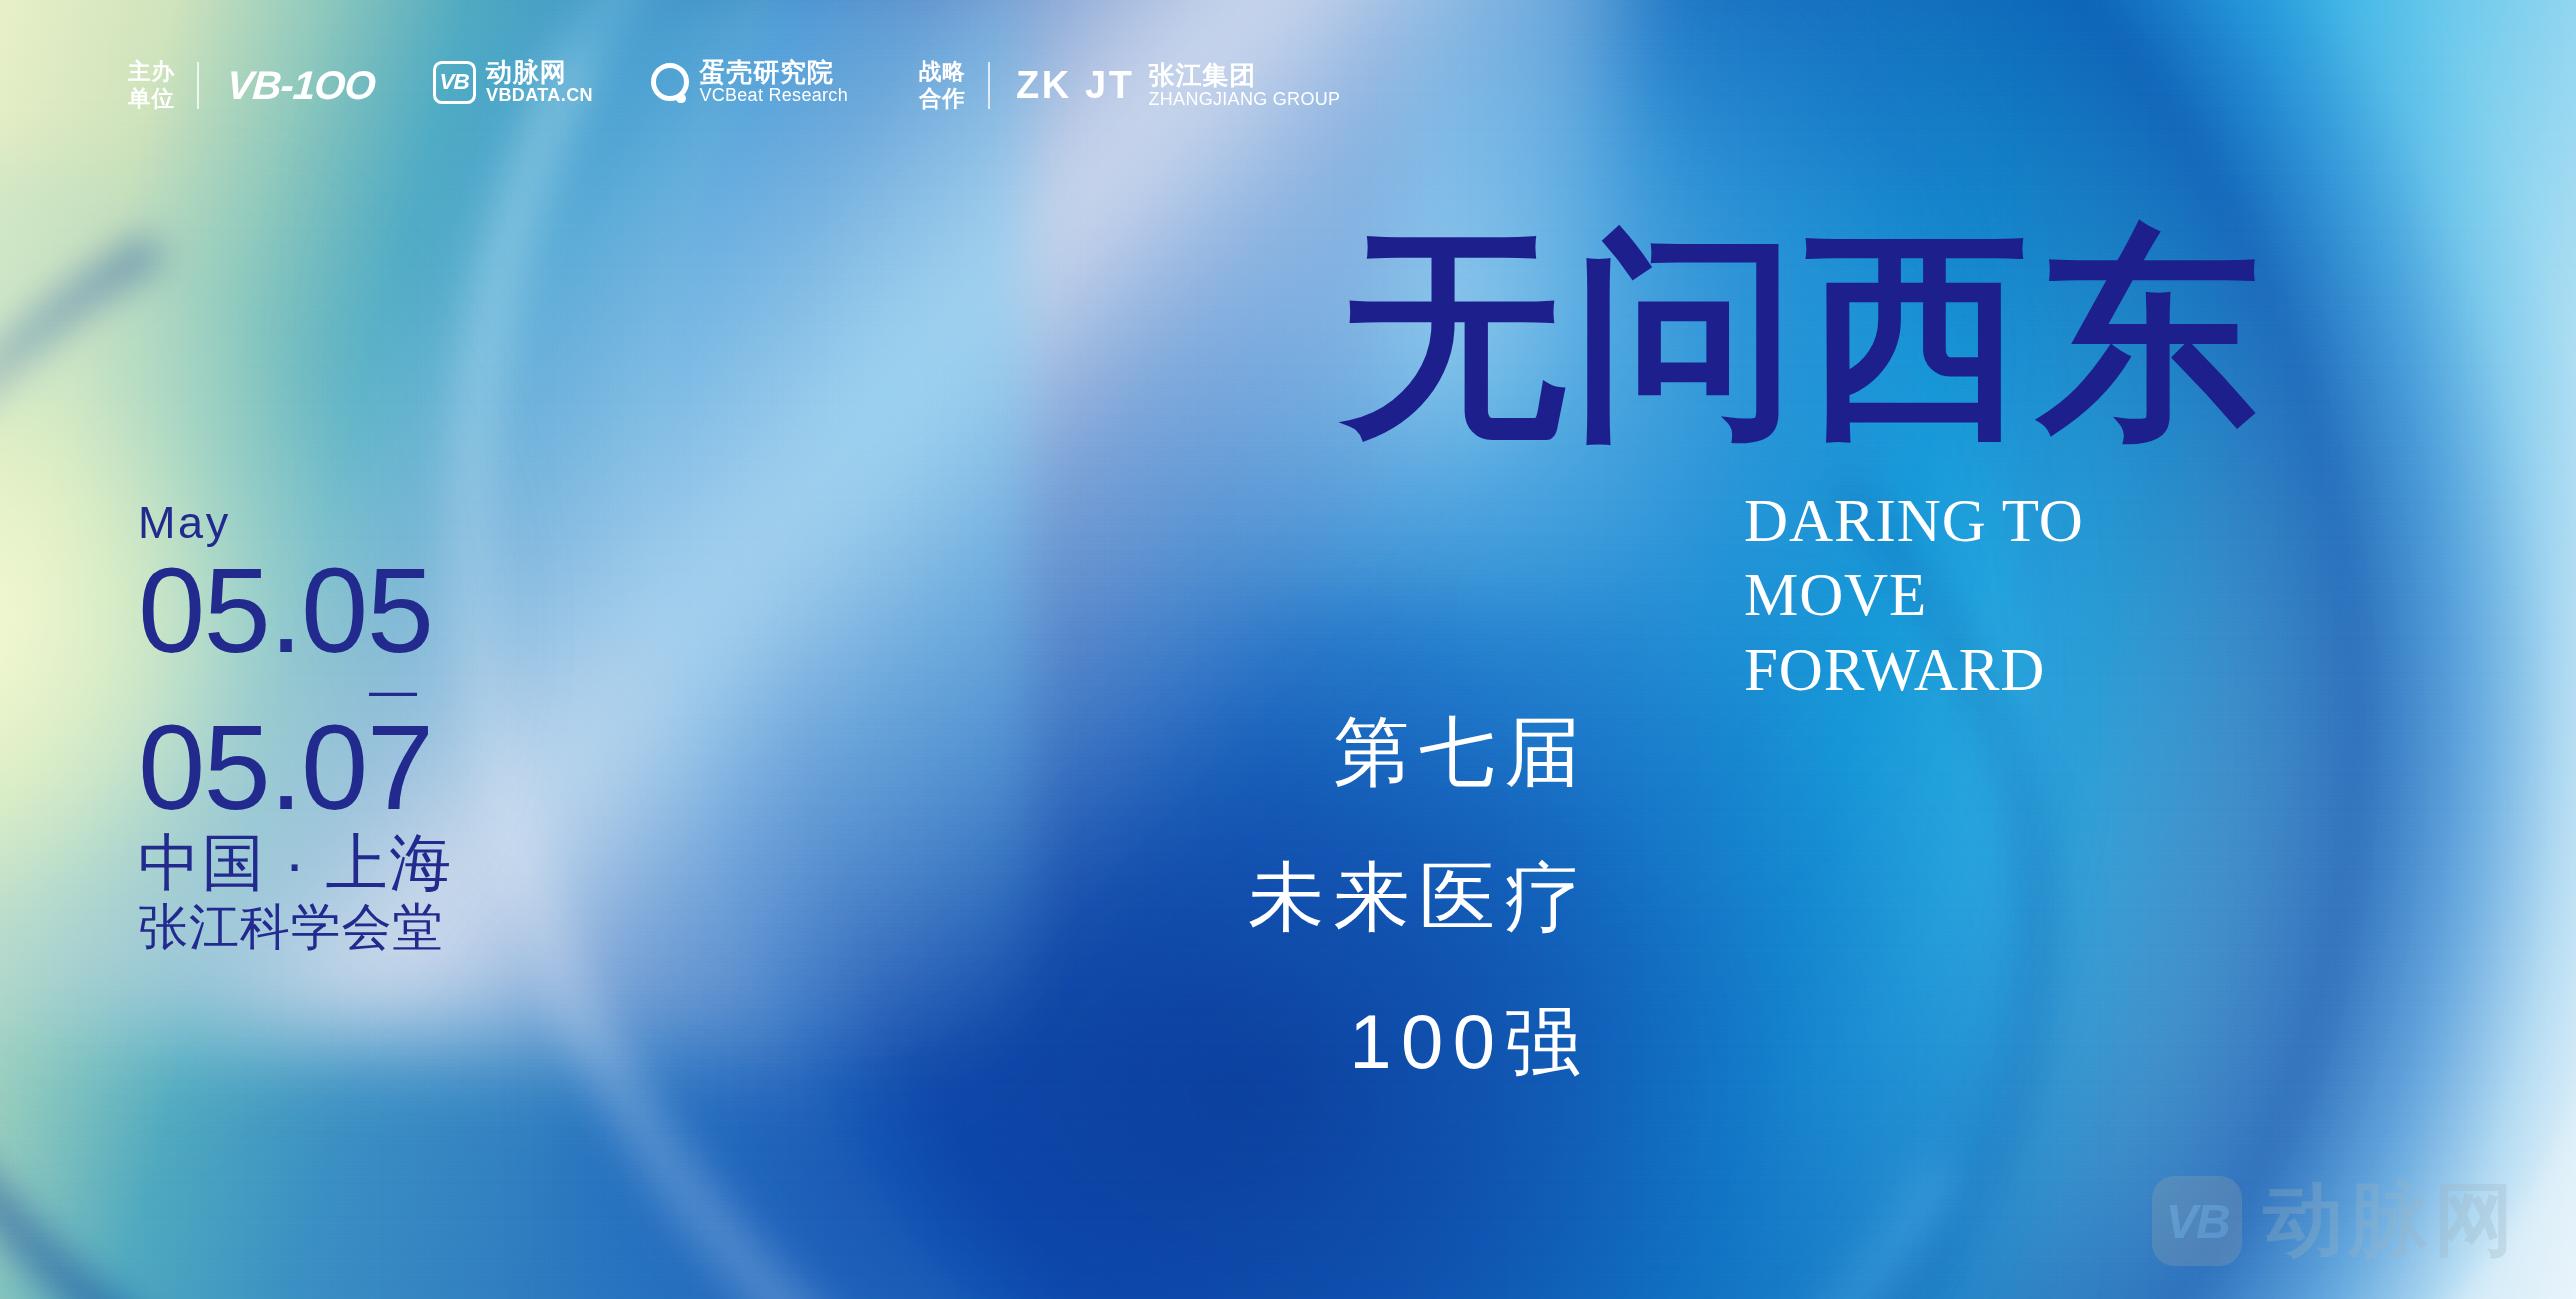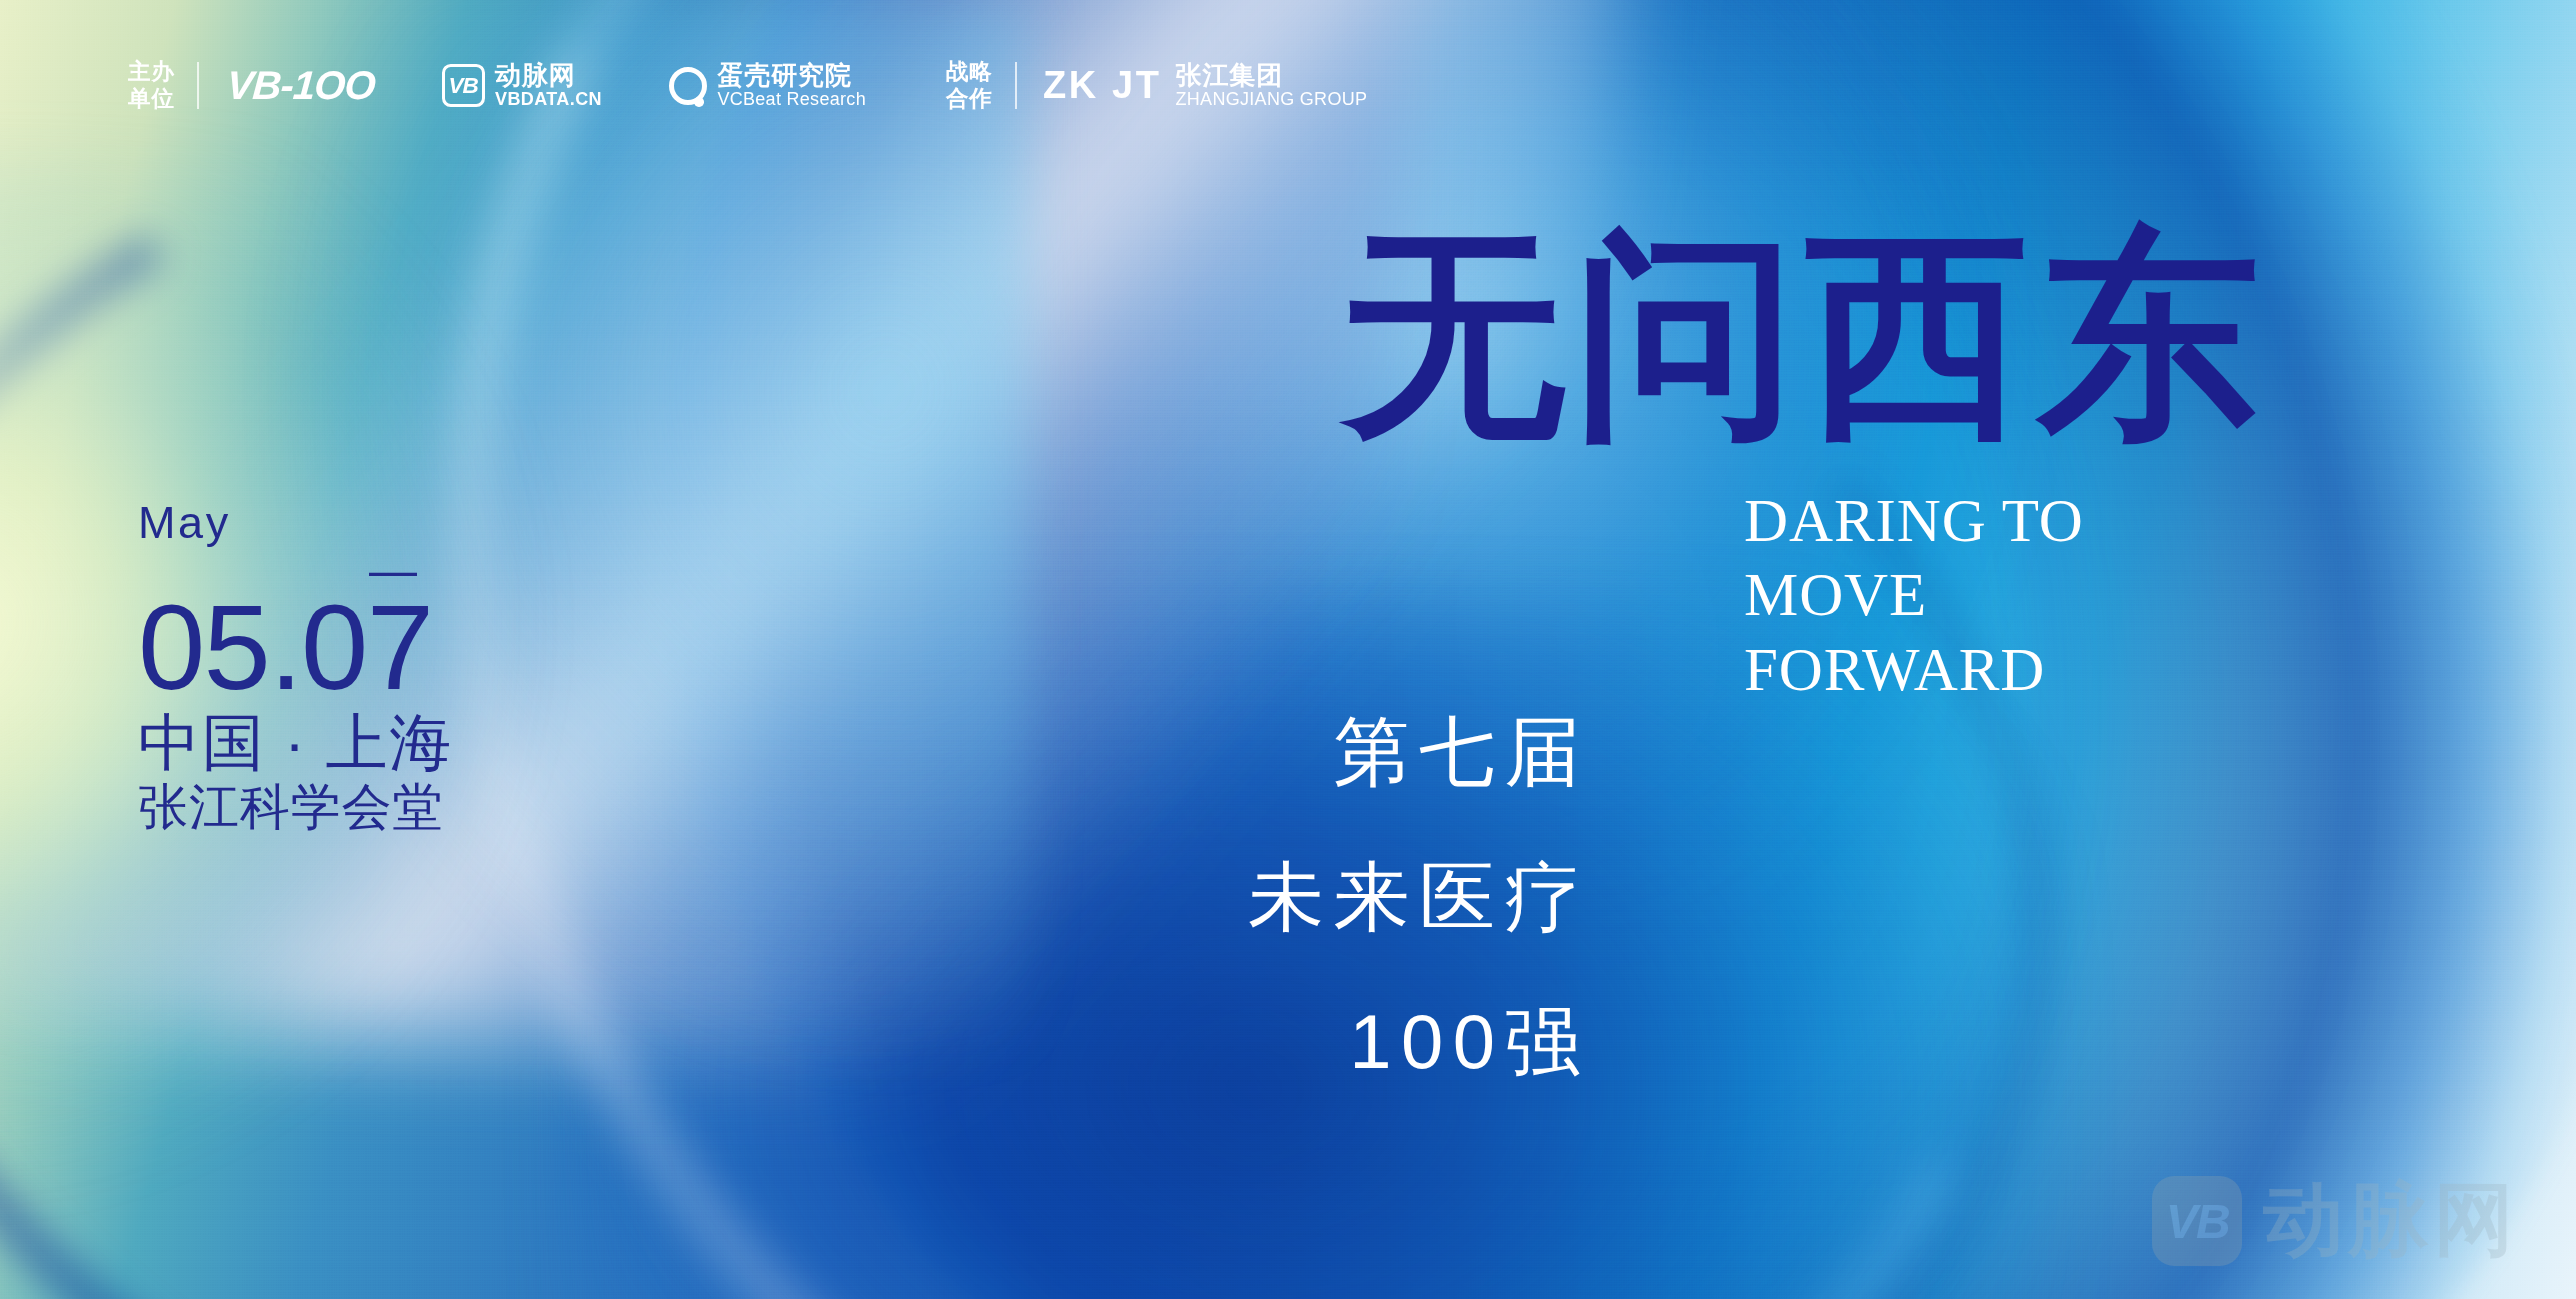--- a/index.html
+++ b/index.html
@@ -202,22 +202,22 @@
   }
 
   
   .content { position:absolute; inset:0; }
 
   
   .sponsor-bar {
     position:absolute;
     left:128px; top:59px;
     display:flex;
-    align-items:center;
-    gap:13px;
+    align-items:flex-start;
+    gap:4px;
     color:#ffffff;
   }
   .sponsor-group { display:flex; align-items:center; }
   .kicker {
     font-size:22.5px;
     font-weight:bold;
     line-height:1.18;
     letter-spacing:0.9px;
     text-align:center;
     white-space:pre-line;
@@ -439,20 +439,21 @@
         <div class="logo-stack" style="margin-left:14px;">
           <span class="logo-cn">张江集团</span>
           <span class="logo-en-thin">ZHANGJIANG GROUP</span>
         </div>
       </div>
 
     </div>
 
     <div class="date-block">
       <div class="date-month">May</div>
+      <div class="date-big">05.05</div>
       <div class="date-dash">—</div>
       <div class="date-big">05.07</div>
       <div class="date-city">中国 · 上海</div>
       <div class="date-venue">张江科学会堂</div>
     </div>
 
     <div class="headline">无问西东</div>
 
     <div class="tagline">
       <div>DARING TO</div>

